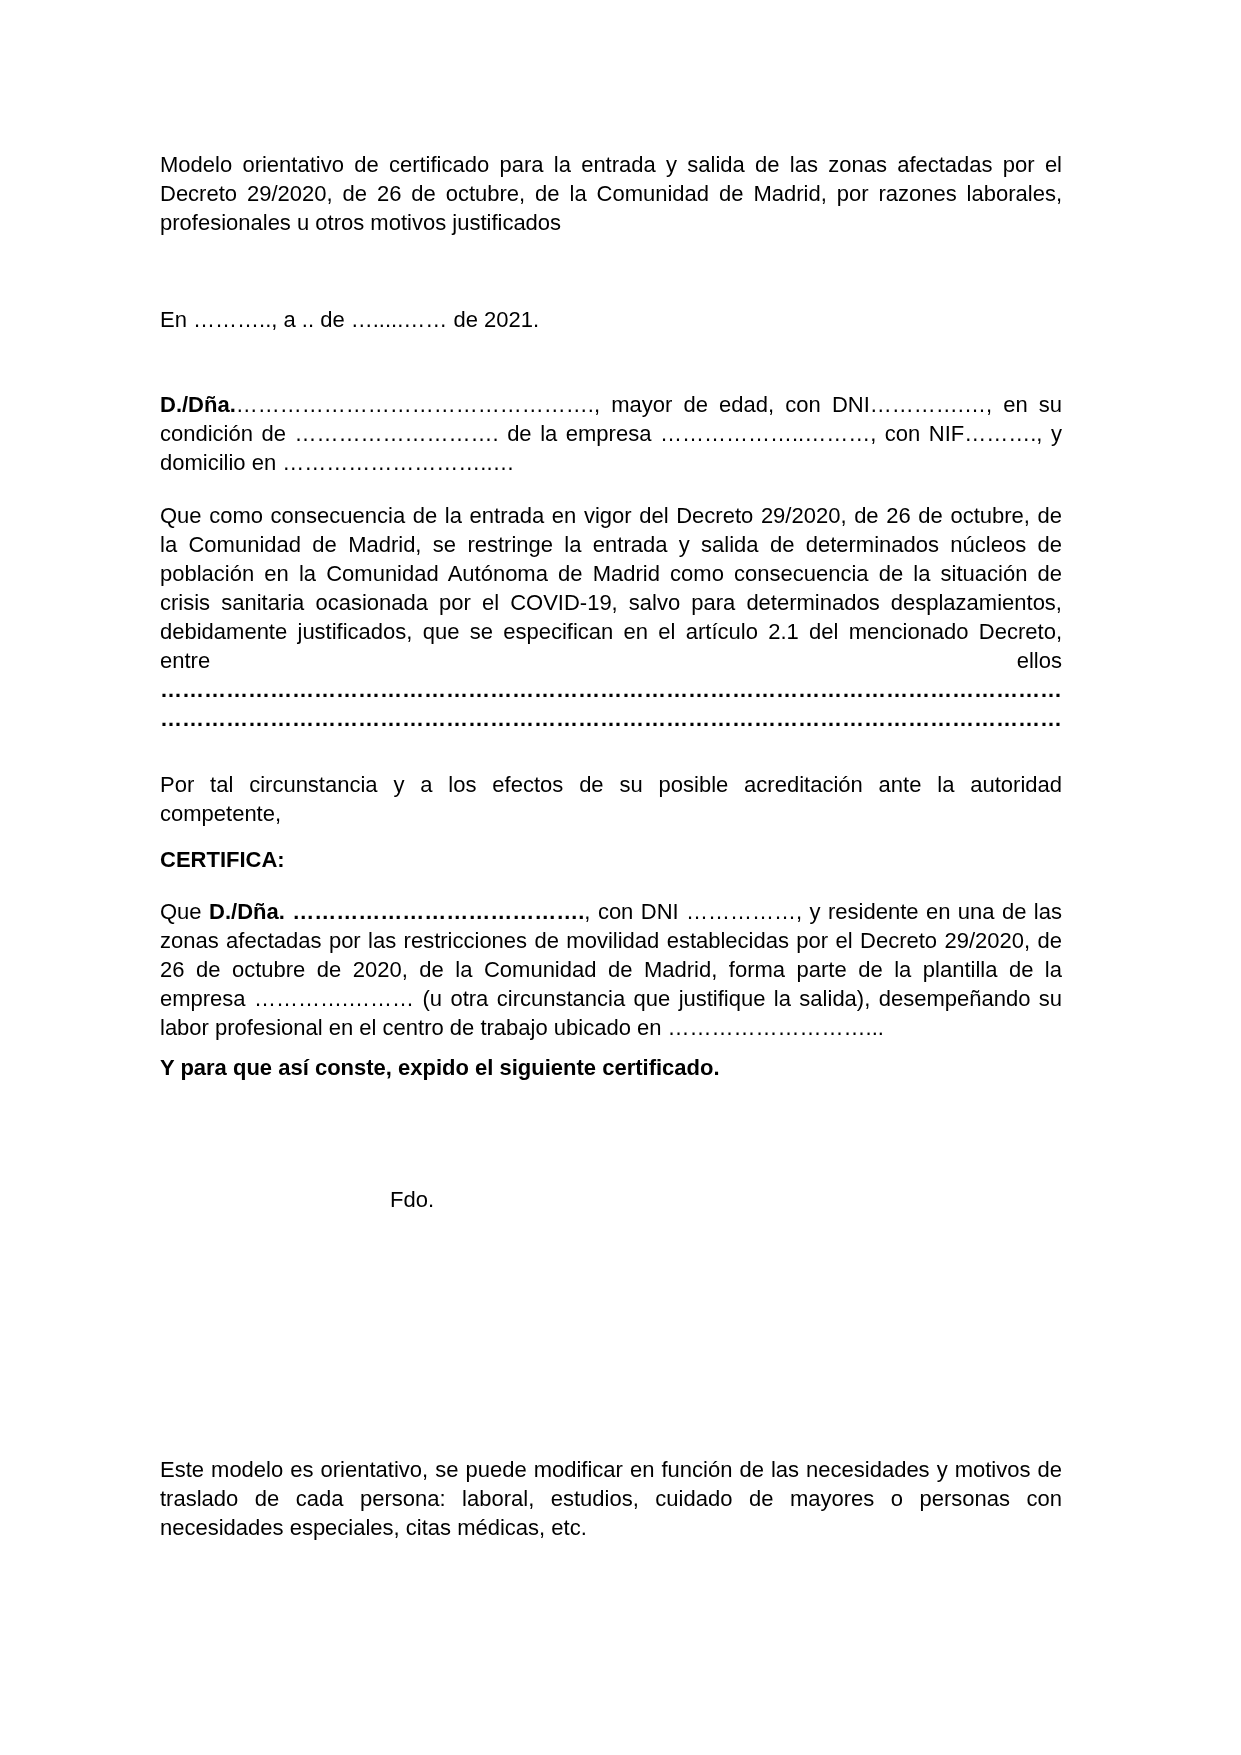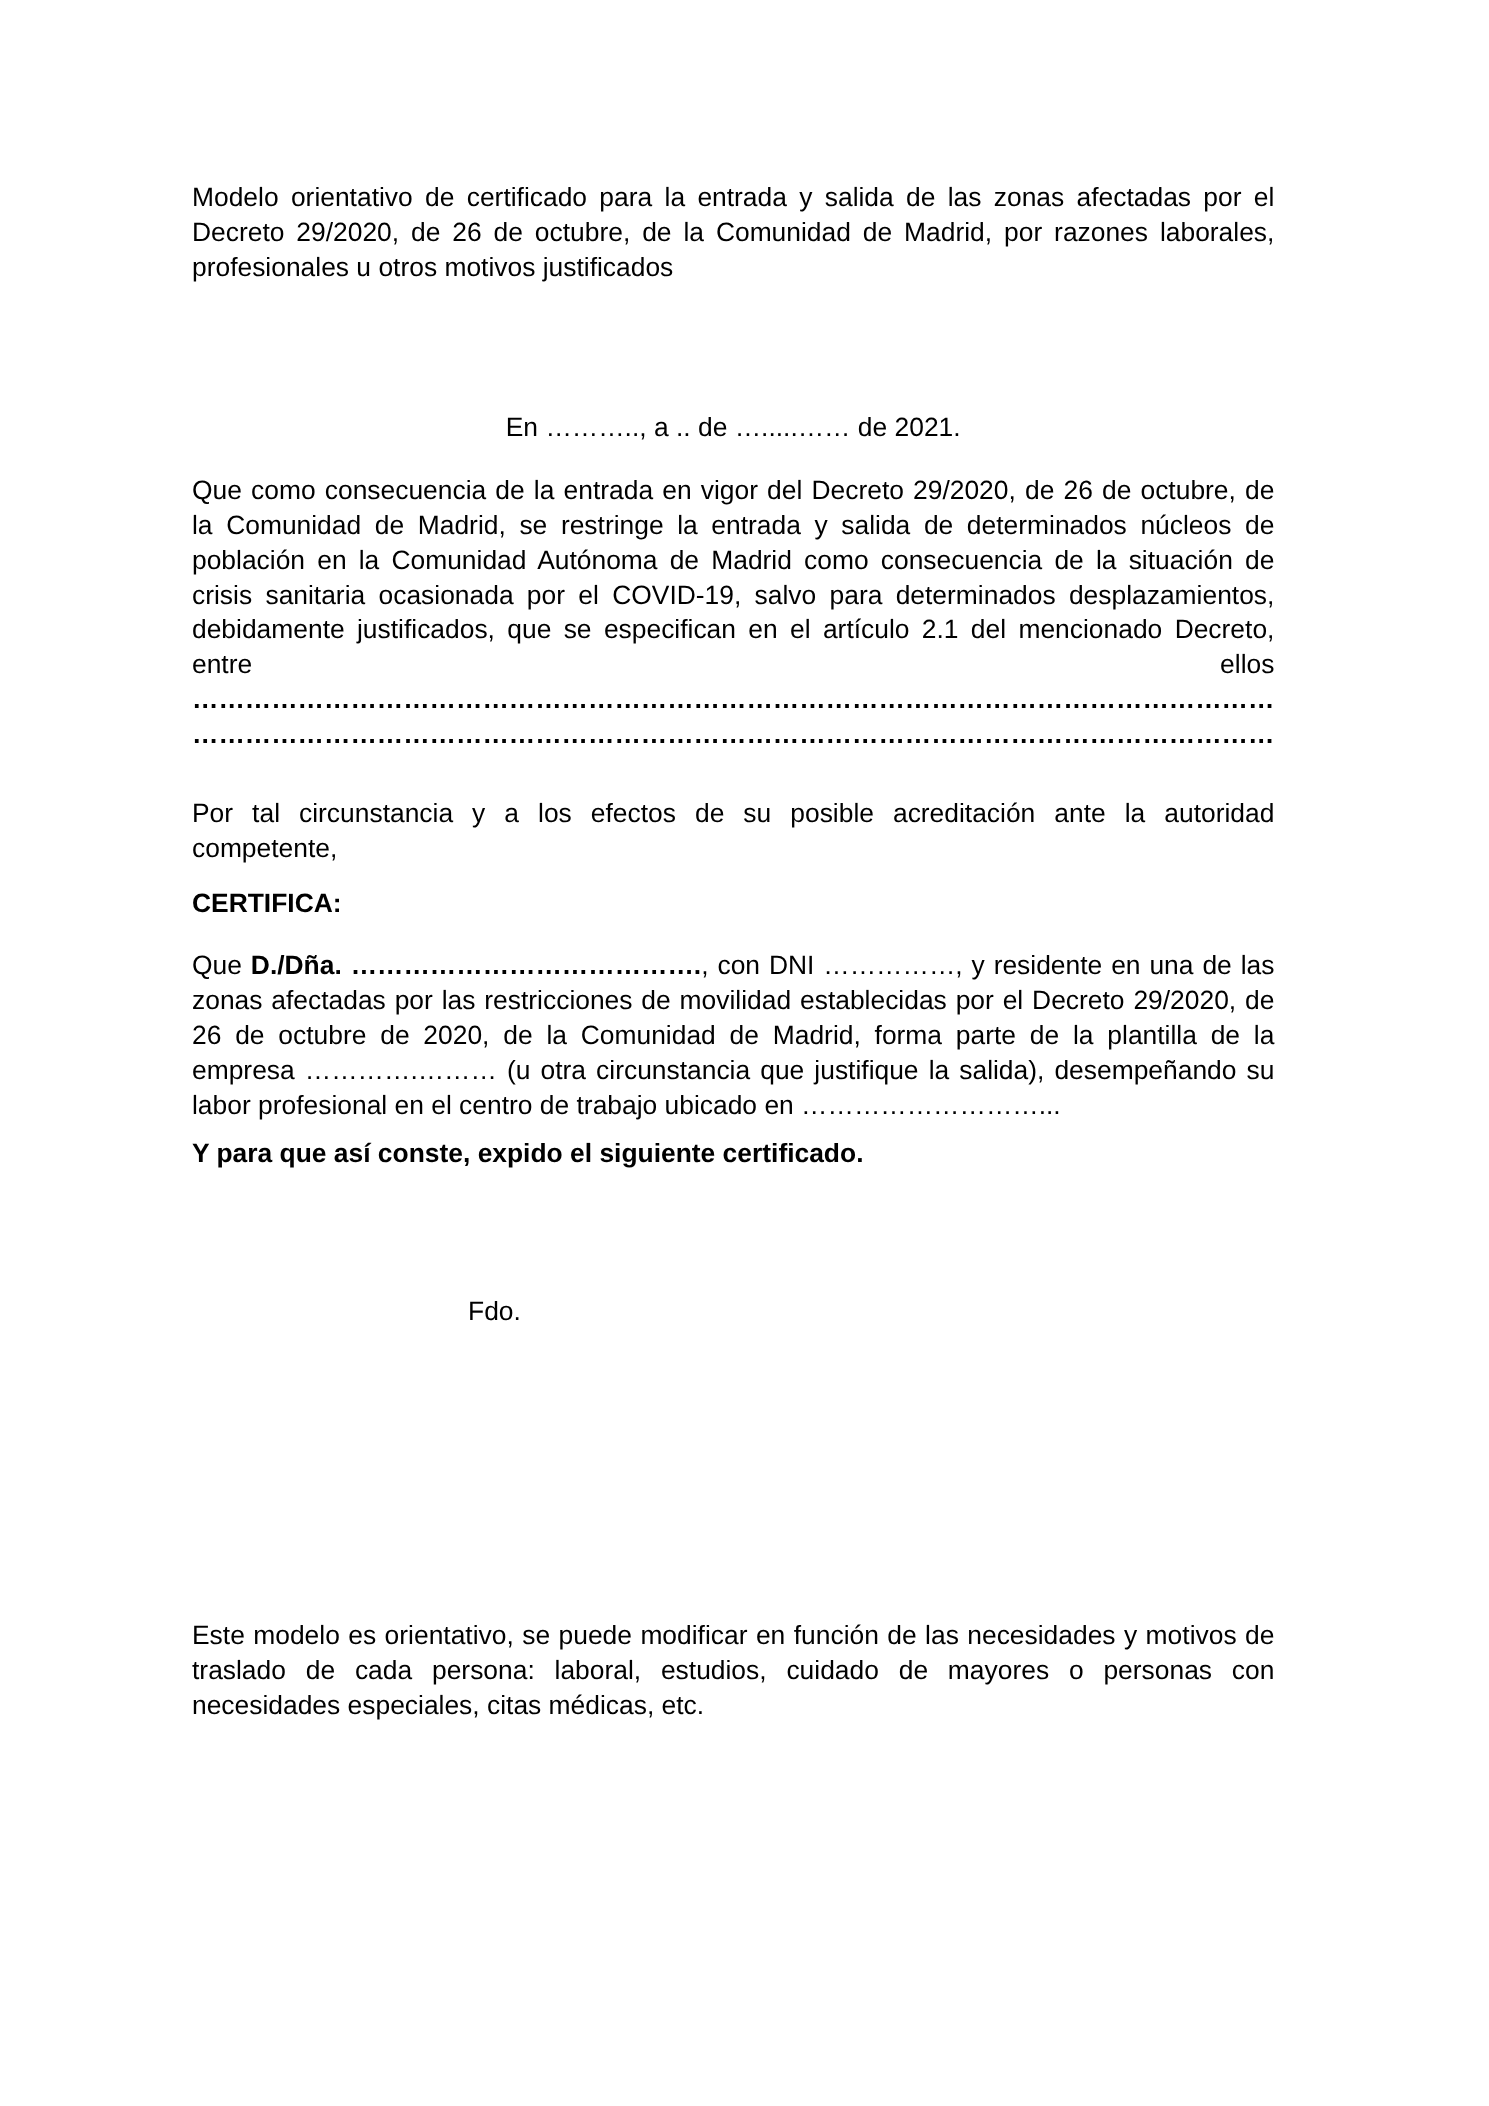--- a/index.html
+++ b/index.html
@@ -14,21 +14,21 @@
     box-sizing: border-box;
     padding: 150px 179px 0 160px;
     overflow: hidden;
   }
   .title {
     text-align: justify;
     text-decoration-thickness: 2px;
     text-underline-offset: 3px;
   }
   .para { text-align: justify; }
-  .date-line { text-align: center; margin-top: 104px; }
+  .date-line { text-align: left; margin-top: 68px; }
   .intro { margin-top: 56px; }
   .heading { font-weight: bold; }
   .declara-h { margin-top: 18px; }
   .declara-p {
     margin-top: 24px;
     text-align: justify;
     text-align-last: justify;
   }
   .dotline {
     font-weight: bold;
@@ -46,20 +46,21 @@
 </style>
 </head>
 <body>
 
 <div class="page">
 
   <div class="title">Modelo orientativo de certificado para la entrada y salida de las zonas afectadas por el Decreto 29/2020, de 26 de octubre, de la Comunidad de Madrid, por razones laborales, profesionales u otros motivos justificados</div>
 
   <div class="date-line">En ……….., a .. de ….....…… de 2021.</div>
 
+  <div class="para intro"><span class="b">D./Dña.</span><span>…………………………………………., mayor de edad, con DNI………….…, en su condición de ………………………. de la empresa ………………..………, con NIF………., y domicilio en ………………………..…</span></div>
 
 
   <div class="declara-p">Que como consecuencia de la entrada en vigor del Decreto 29/2020, de 26 de octubre, de la Comunidad de Madrid, se restringe la entrada y salida de determinados núcleos de población en la Comunidad Autónoma de Madrid como consecuencia de la situación de crisis sanitaria ocasionada por el COVID-19, salvo para determinados desplazamientos, debidamente justificados, que se especifican en el artículo 2.1 del mencionado Decreto, entre ellos</div>
 
   <div class="dotline">………………………………………………………………………………………………………………………………………</div>
 
   <div class="dotline">………………………………………………………………………………………………………………………………………</div>
 
   <div class="para portal-p">Por tal circunstancia y a los efectos de su posible acreditación ante la autoridad competente,</div>
 

